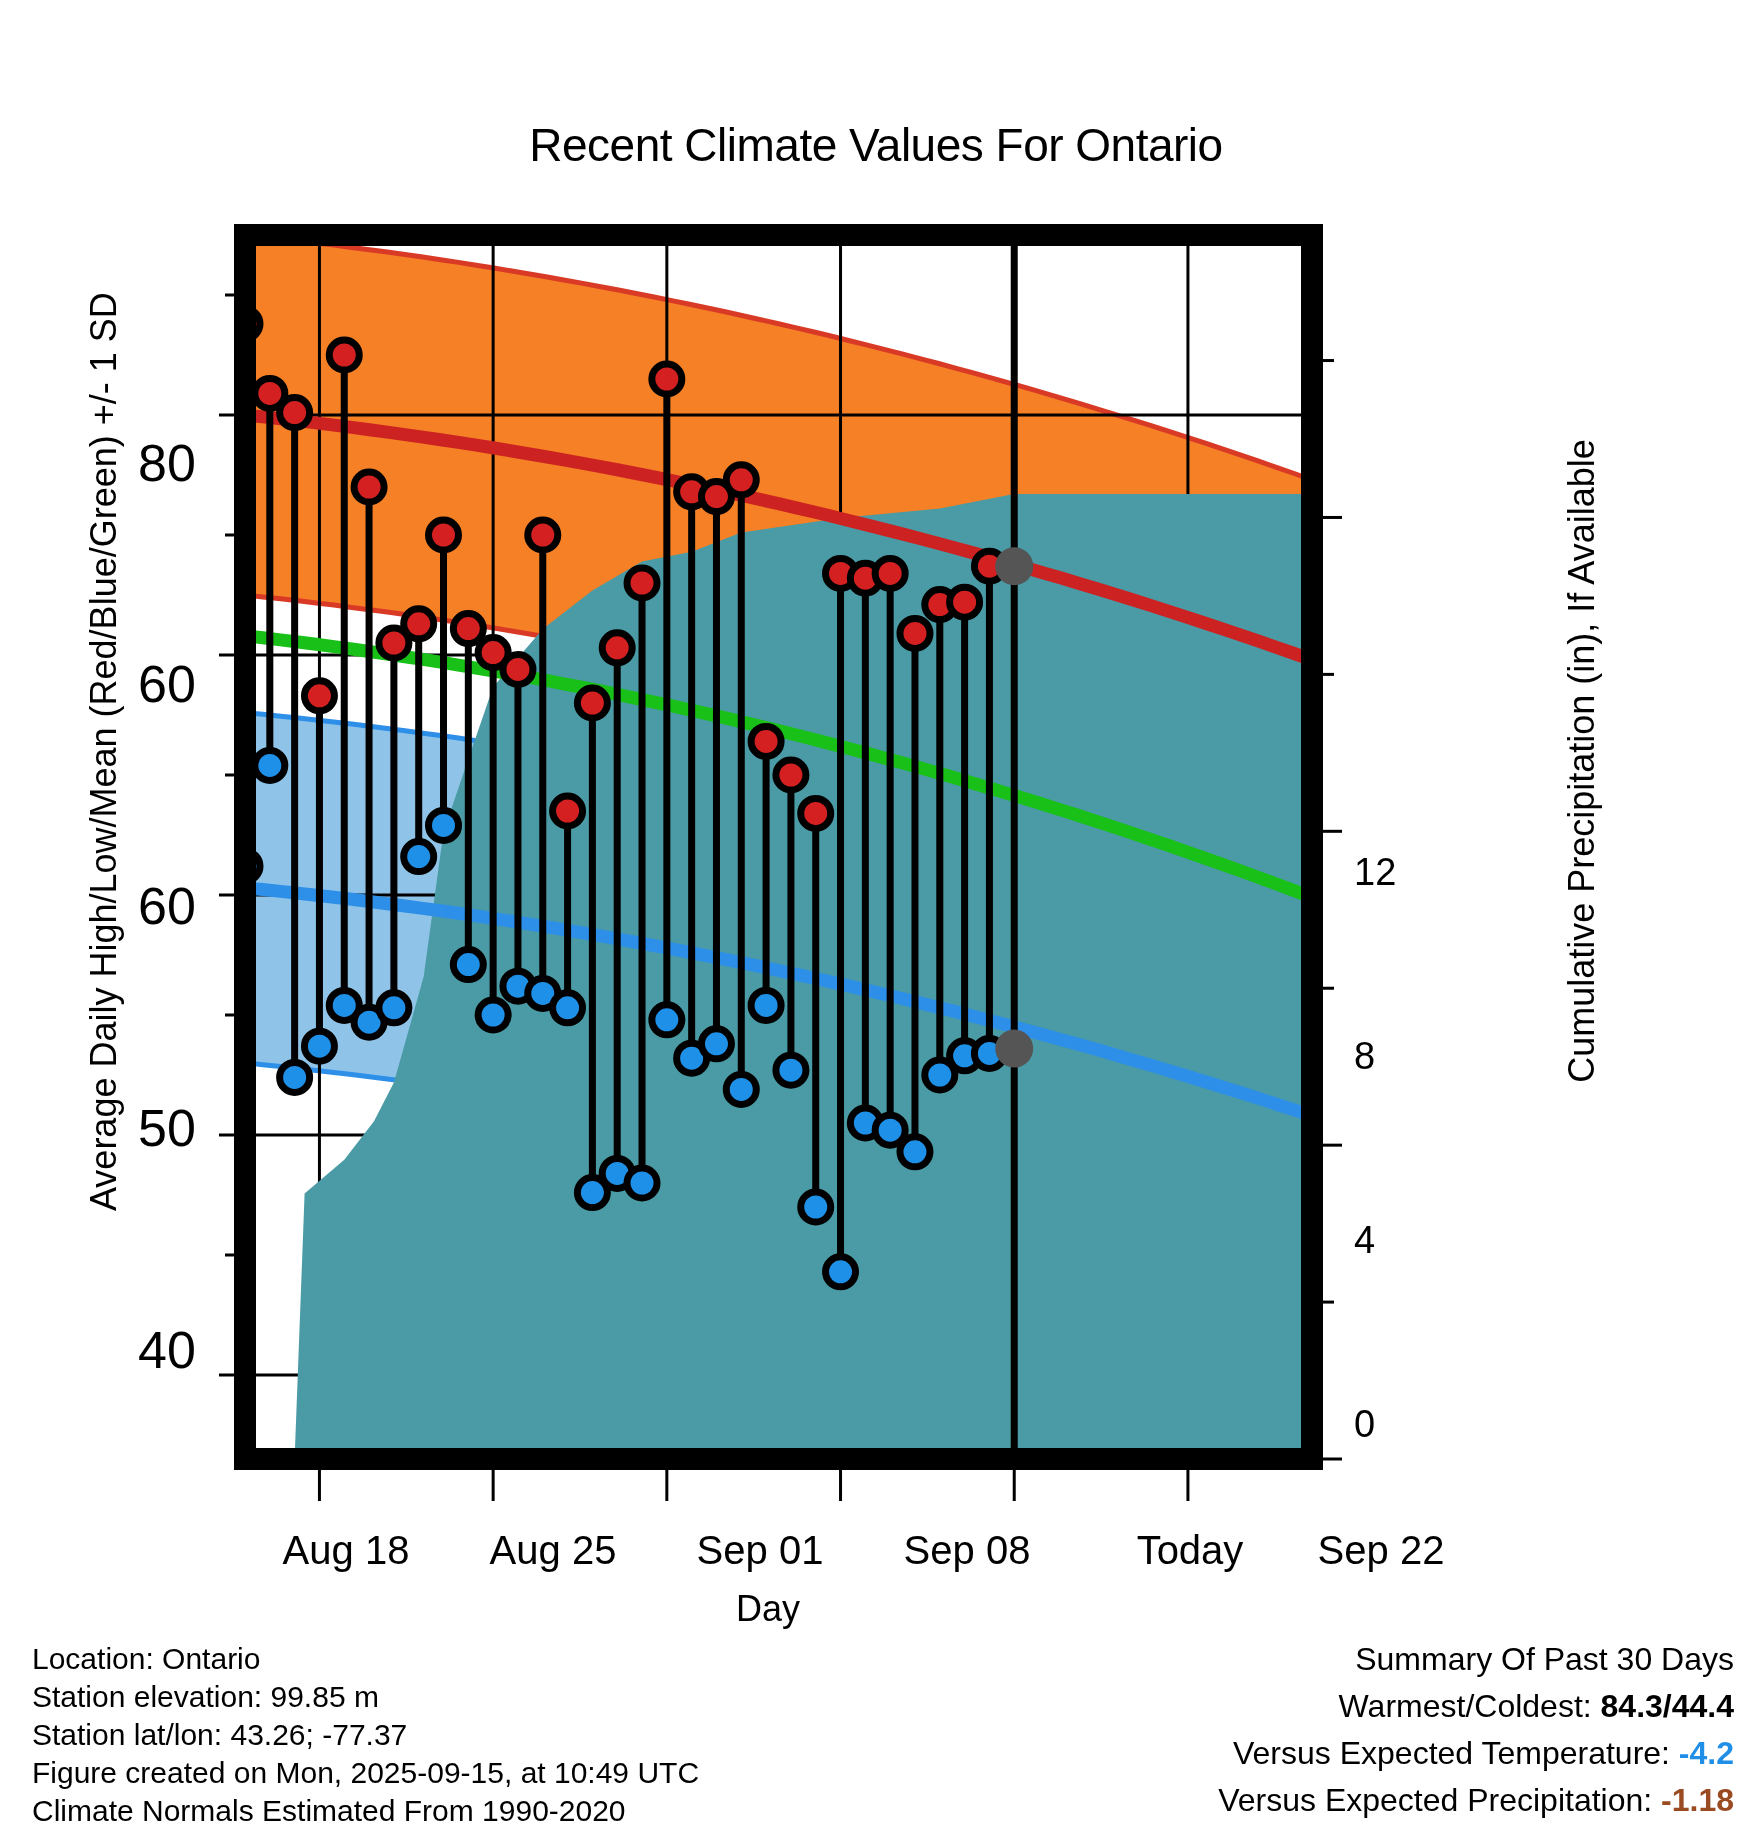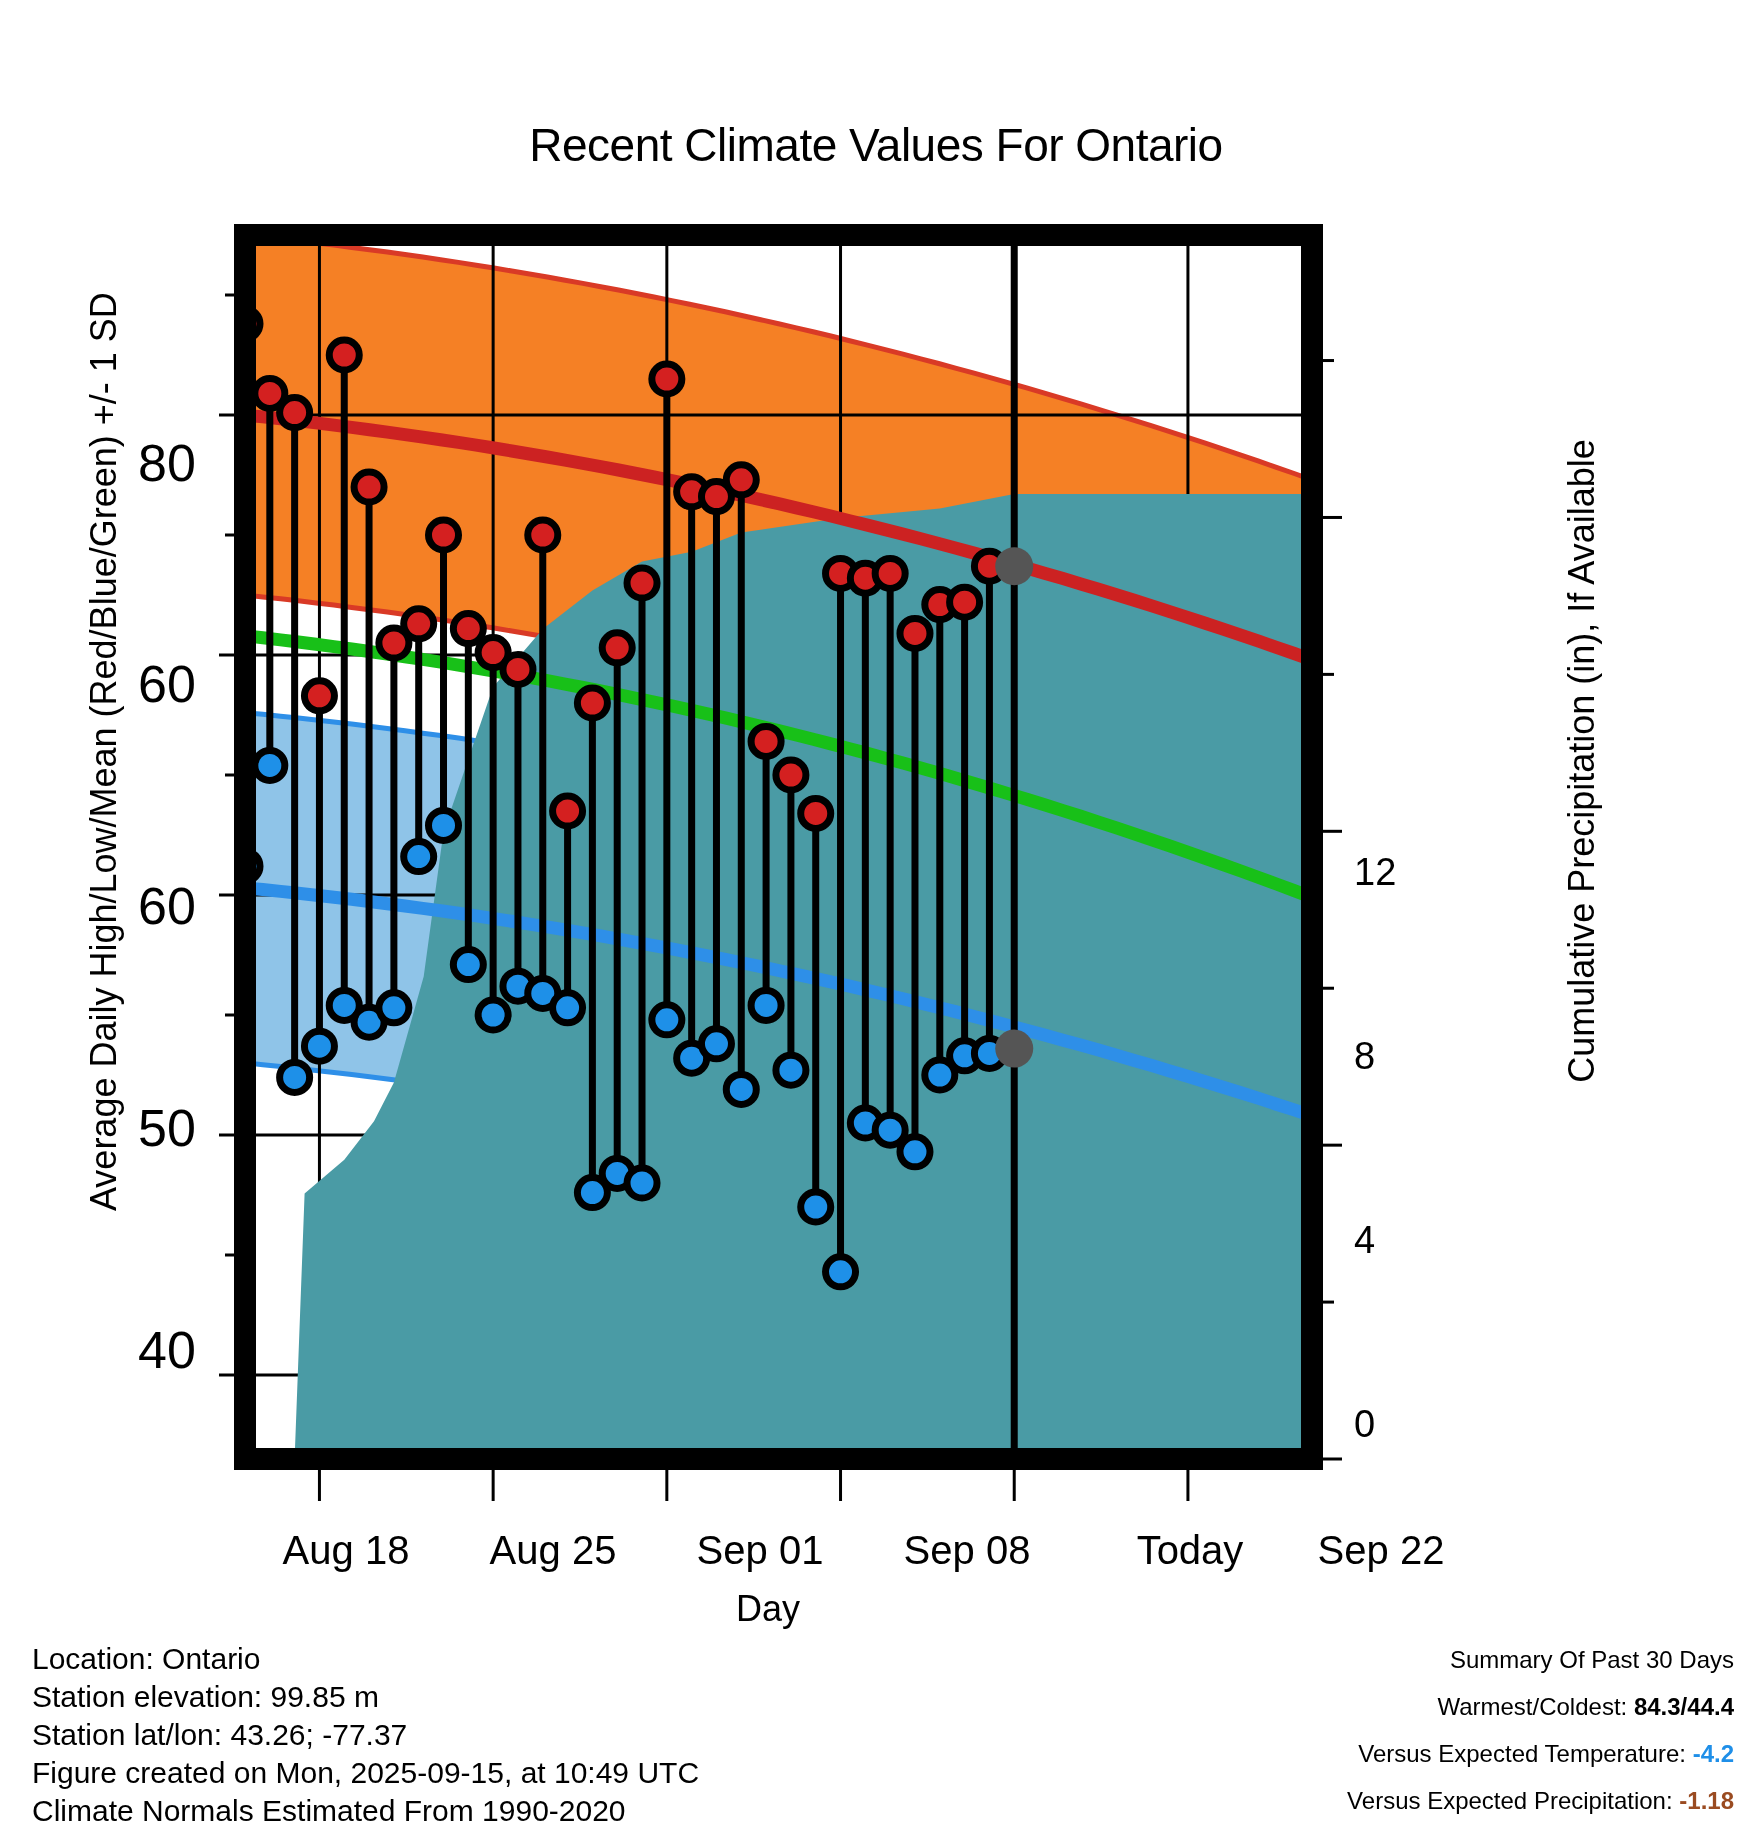--- a/index.html
+++ b/index.html
@@ -86,21 +86,21 @@
     left: 30px;
     top: 1640px;
     font-size: 30px;
     line-height: 38px;
     white-space: nowrap;
   }
   .footer-right {
     position: absolute;
     right: 16px;
     top: 1636px;
-    font-size: 24px;
+    font-size: 32px;
     line-height: 47px;
     text-align: right;
     white-space: nowrap;
   }
   .fr-row { display: block; }
   .bold { font-weight: bold; }
   .val-temp { font-weight: bold; color: #1f8fe8; }
   .val-prec { font-weight: bold; color: #9a4b21; }
   .annot {
     position: absolute;

